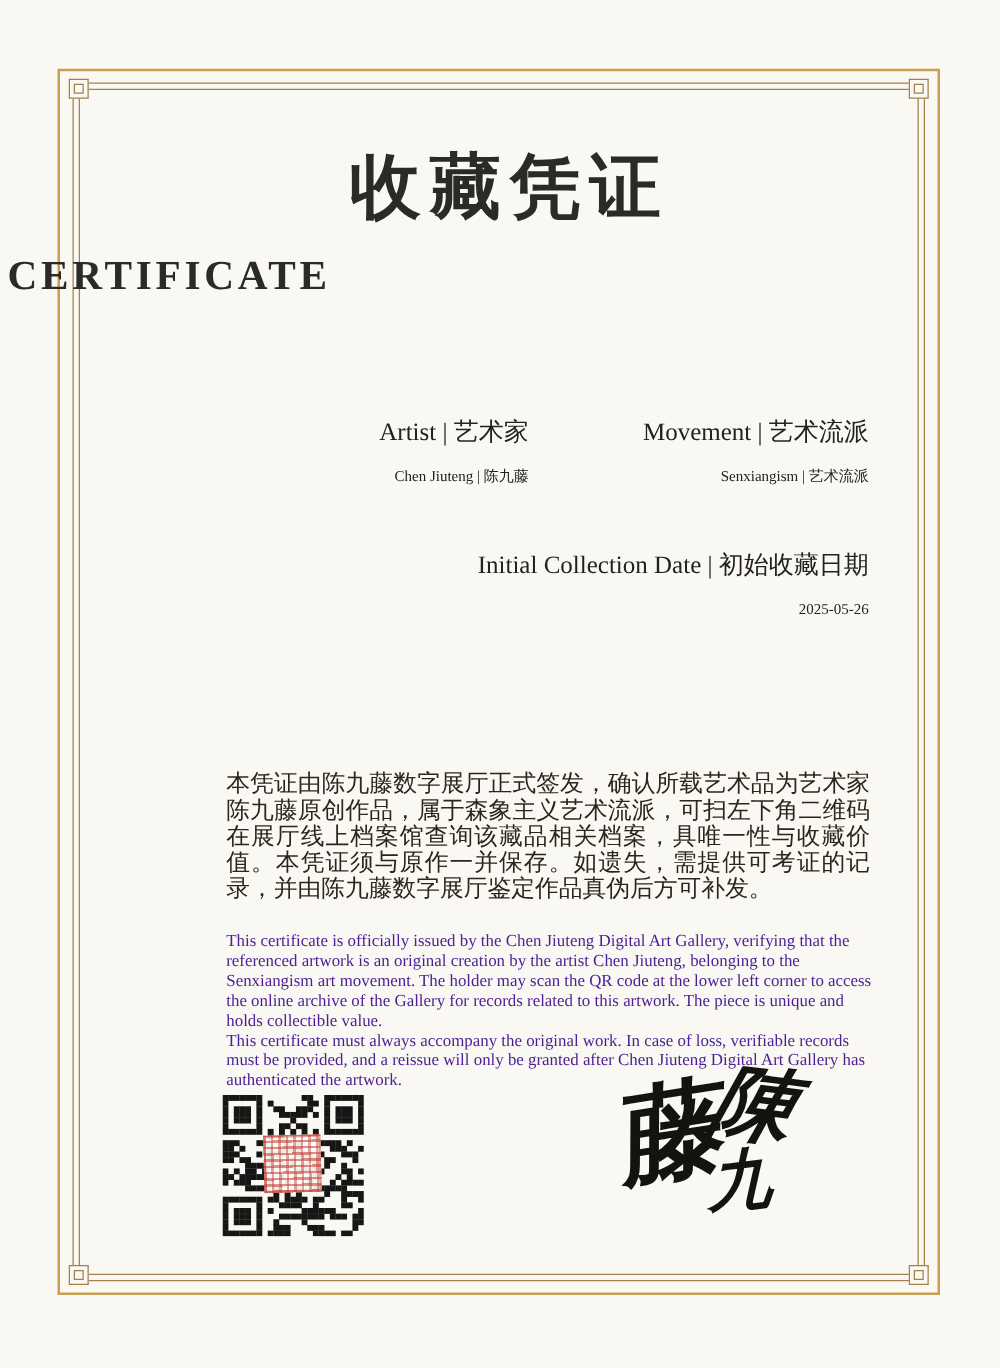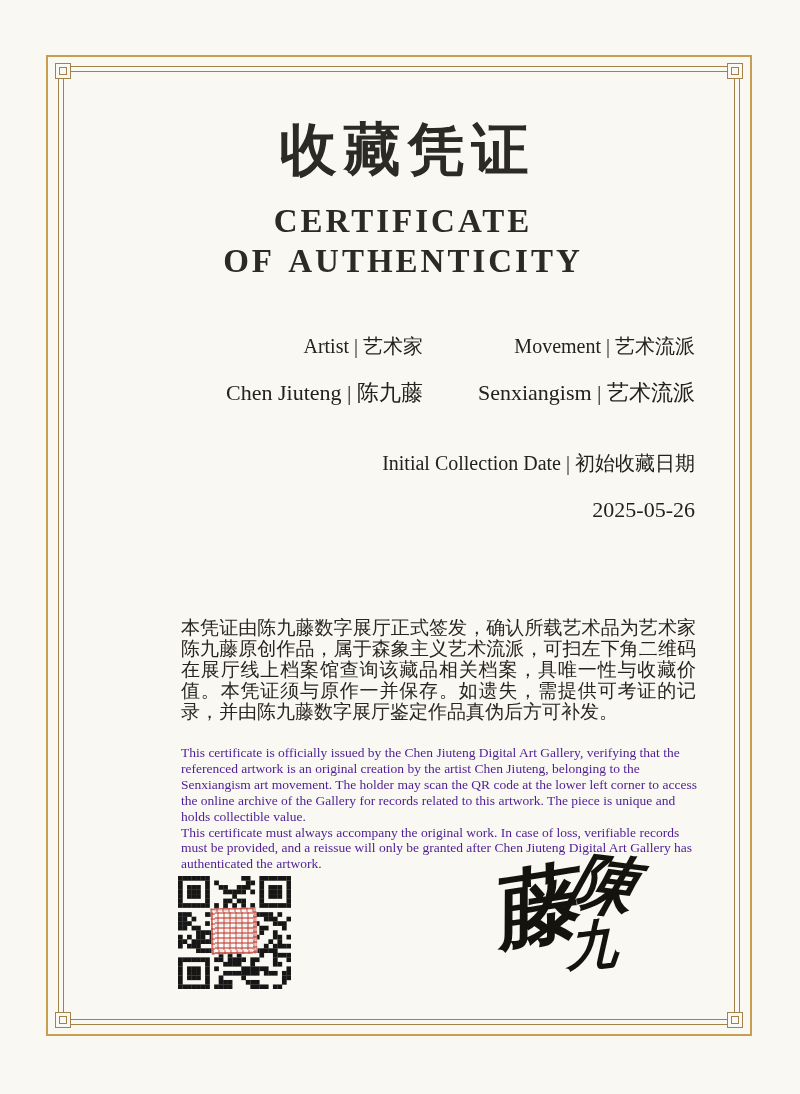--- a/index.html
+++ b/index.html
@@ -37,32 +37,32 @@
   
   .title-cn{
     position:absolute;top:112px;left:0;right:0;
     text-align:center;
     font-size:57px;font-weight:700;letter-spacing:7px;
     color:var(--ink-soft);
     padding-left:15px;
   }
   .title-en{
     position:absolute;top:201px;left:6px;right:0;
-    text-align:center;
+    text-align:left;
     font-size:33px;font-weight:600;
     letter-spacing:3px;word-spacing:5px;
     line-height:40px;color:var(--ink-soft);
   }
 
   
   .fields{position:absolute;left:183px;top:334px;width:512px;}
   .field-row{display:grid;grid-template-columns:240px auto;margin-bottom:46px;}
   .field{display:block;text-align:right;}
   .field-label{font-size:20px;line-height:24px;color:var(--ink);}
-  .field-value{font-size:22px;line-height:25px;margin-top:22px;color:var(--ink);}
+  .field-value{font-size:12px;line-height:25px;margin-top:11px;color:var(--ink);}
 
   
   .para-cn{
     position:absolute;left:181px;top:617px;width:515px;
     font-size:19px;line-height:21px;
     text-align:justify;color:#28261f;
   }
   .para-en{
     position:absolute;left:181px;top:745px;width:518px;
     font-size:13.5px;line-height:15.9px;color:#4c1d95;
@@ -98,21 +98,20 @@
   <div class="frame-mid"></div>
   <div class="frame-inner"></div>
   <div class="knot tl"></div>
   <div class="knot tr"></div>
   <div class="knot bl"></div>
   <div class="knot br"></div>
 
   <div class="title-cn">收藏凭证</div>
   <div class="title-en">
     <div>CERTIFICATE</div>
-    <div>OF AUTHENTICITY</div>
   </div>
 
   <div class="fields">
     <div class="field-row">
       <div class="field">
         <div class="field-label">Artist | 艺术家</div>
         <div class="field-value">Chen Jiuteng | 陈九藤</div>
       </div>
       <div class="field">
         <div class="field-label">Movement | 艺术流派</div>

